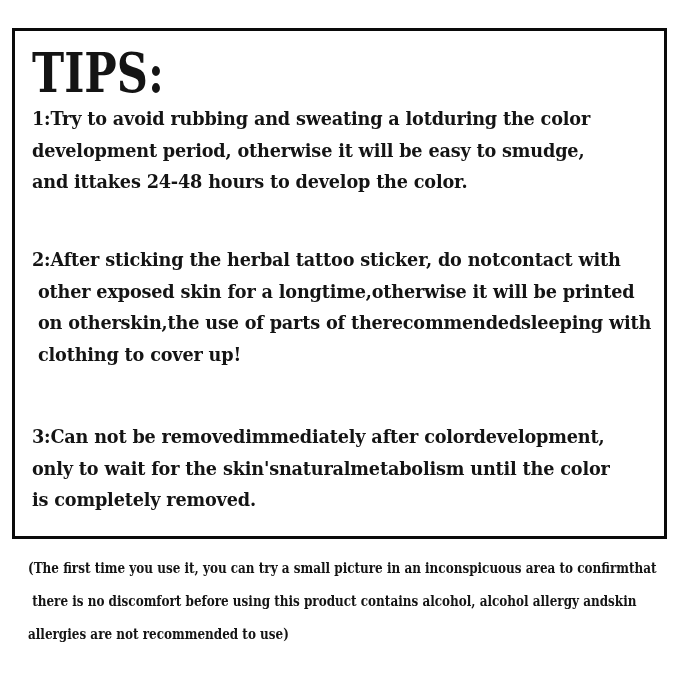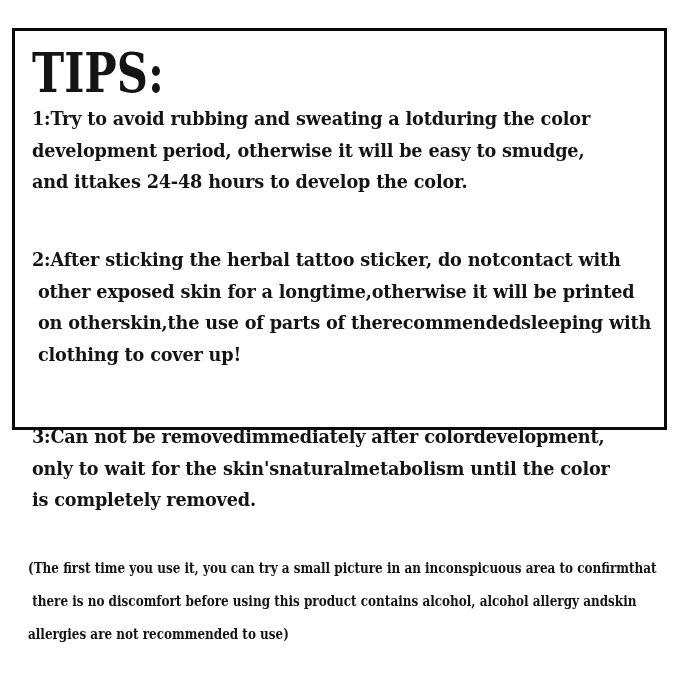--- a/index.html
+++ b/index.html
@@ -14,21 +14,21 @@
     font-family: "DejaVu Serif", serif;
     font-weight: 700;
     color: #141414;
     overflow: hidden;
   }
   .tips-box {
     position: absolute;
     left: 12px;
     top: 28px;
     width: 655px;
-    height: 402px;
+    height: 511px;
     border: 3px solid #0a0a0a;
     box-sizing: border-box;
     background: #ffffff;
   }
   .tips-title {
     position: absolute;
     left: 17px;
     top: 15px;
     margin: 0;
     font-size: 54px;

